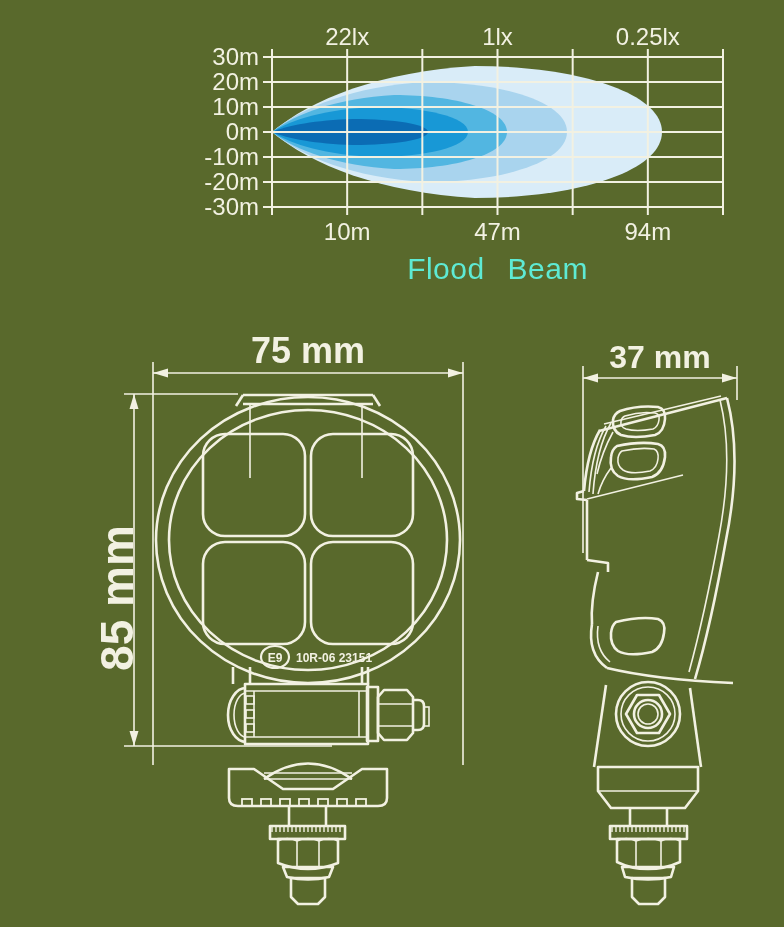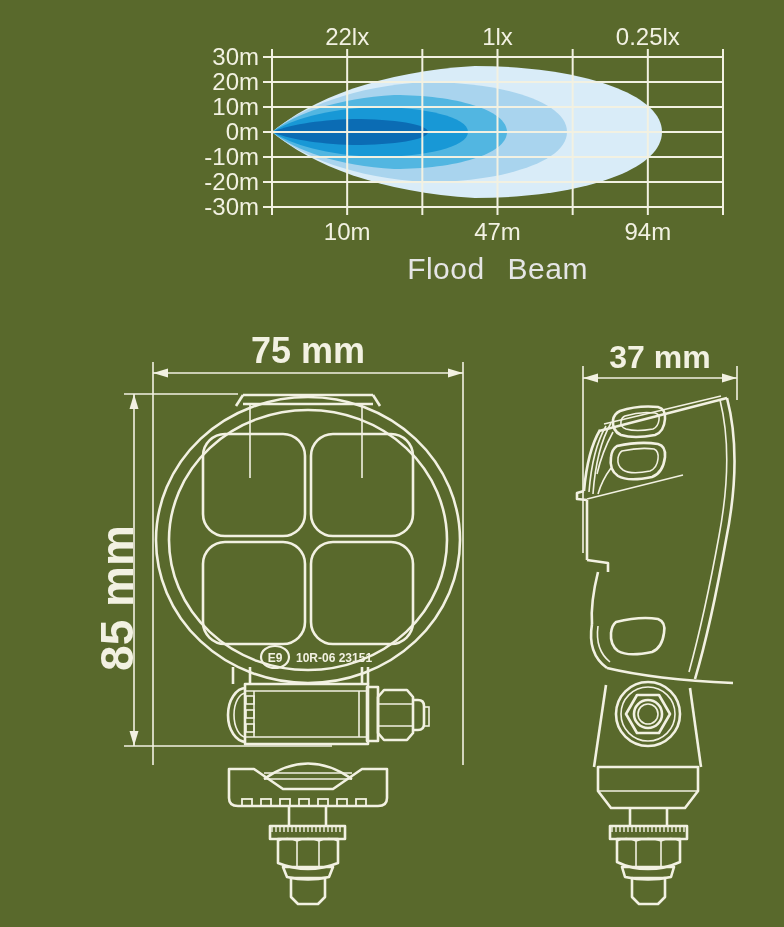--- a/index.html
+++ b/index.html
@@ -5,21 +5,21 @@
   html,body{margin:0;padding:0;}
   body{
     width:784px;height:927px;overflow:hidden;position:relative;
     background:#59692c;
     font-family:"Liberation Sans", sans-serif;
   }
   #stage{position:absolute;left:8px;top:0;width:784px;height:918px;margin-left:32px;}
   svg{position:absolute;left:0;top:0;}
   .beam-title{
     position:absolute;left:232px;top:252px;width:451px;
-    text-align:center;color:#e5e5e5;font-size:30px;word-spacing:14px;
+    text-align:center;color:#5eead4;font-size:30px;word-spacing:14px;
     letter-spacing:0.5px;
   }
   
   .ax-label{fill:#f2f1e2;font-size:24px;}
   
   .dim-txt{fill:#f2f1e2;font-weight:bold;}
   .dim-75{font-size:36px;}
   .dim-85{font-size:46px;}
   .dim-37{font-size:32px;}
   .mark-small{fill:#f2f1e2;font-weight:bold;font-size:12px;}

